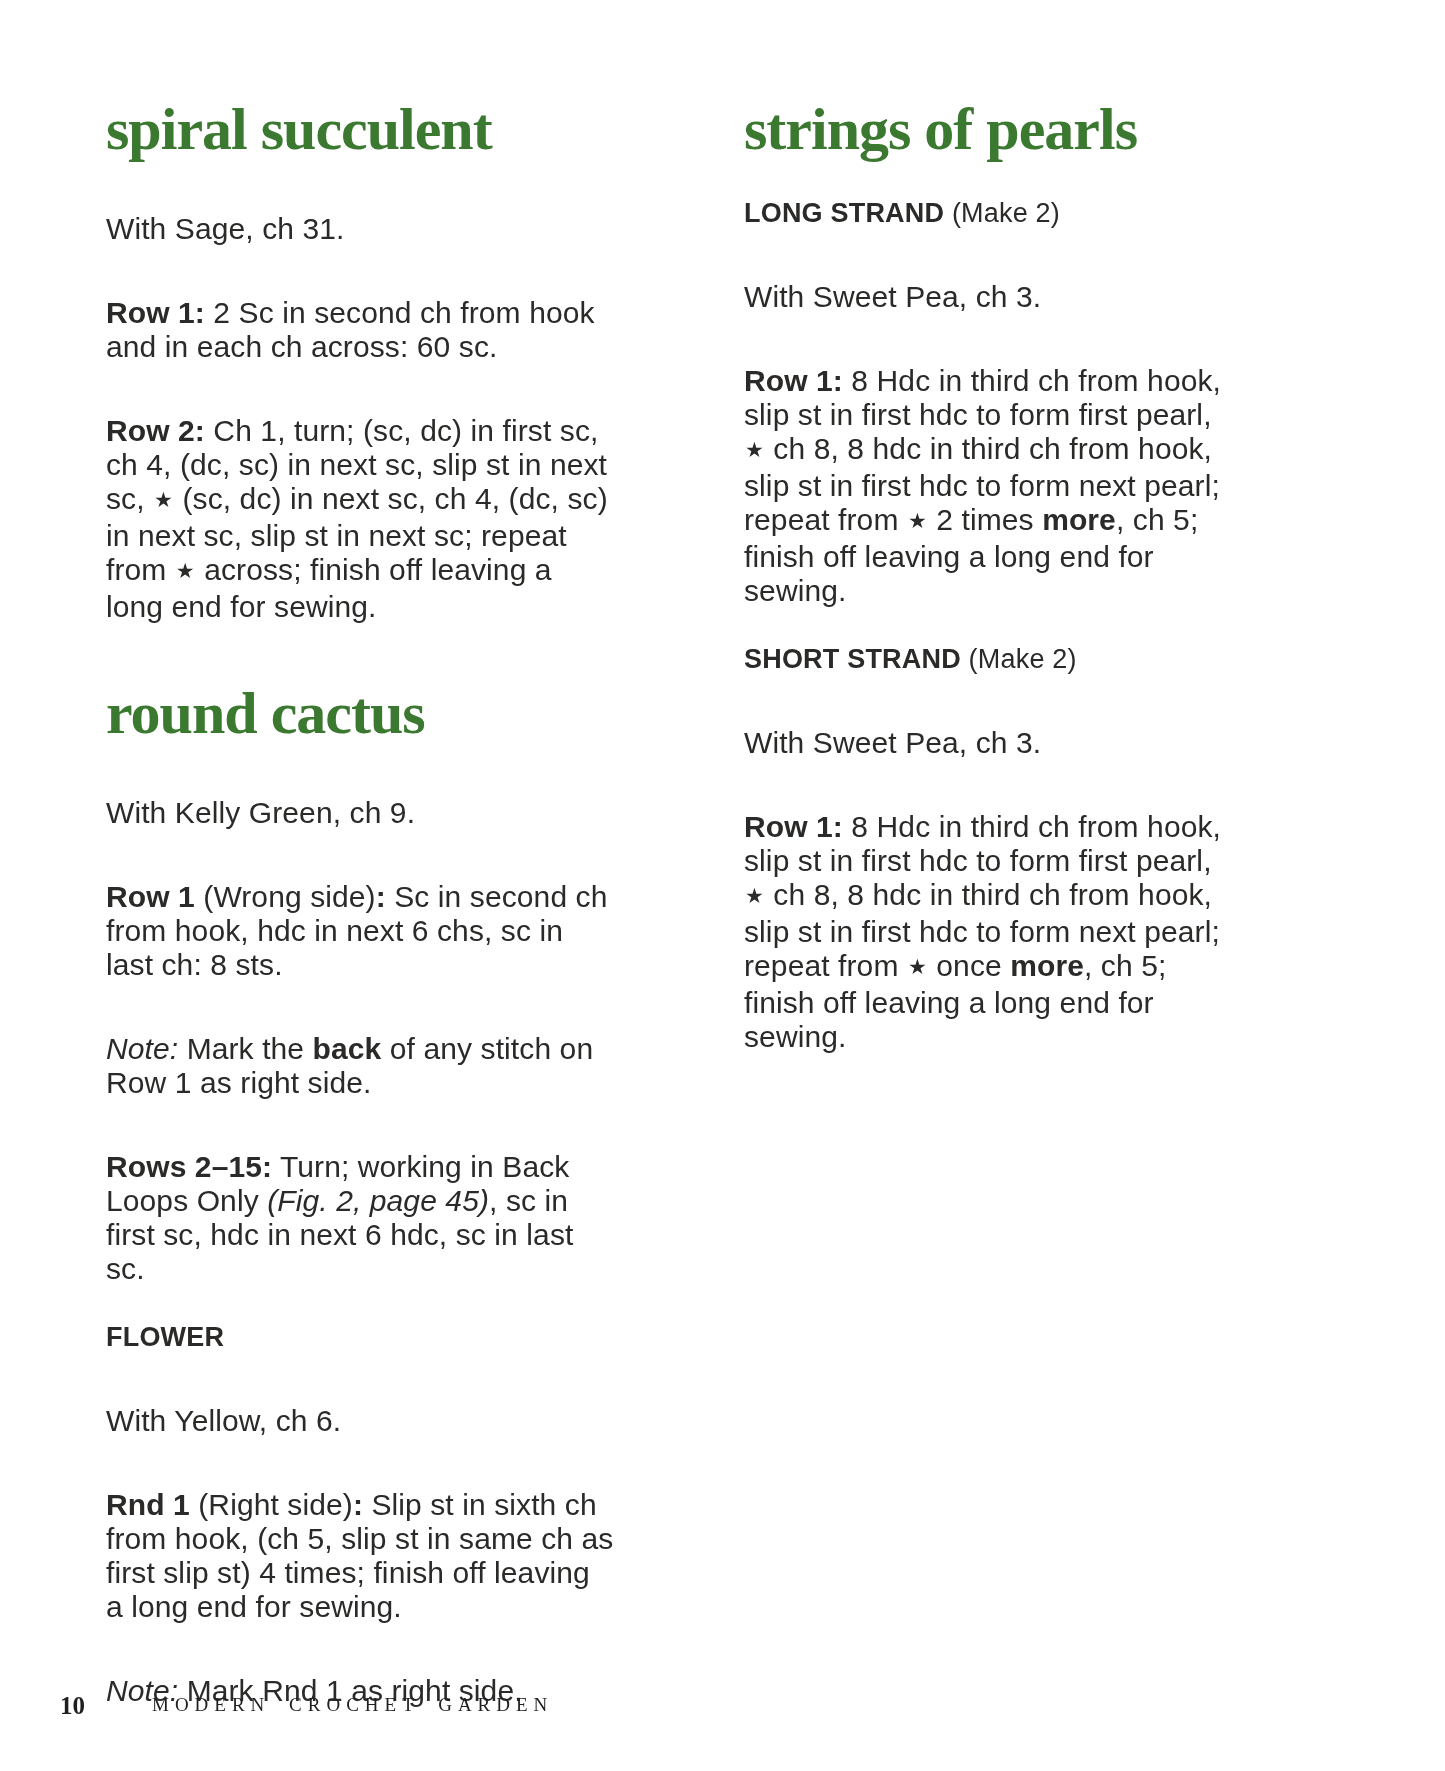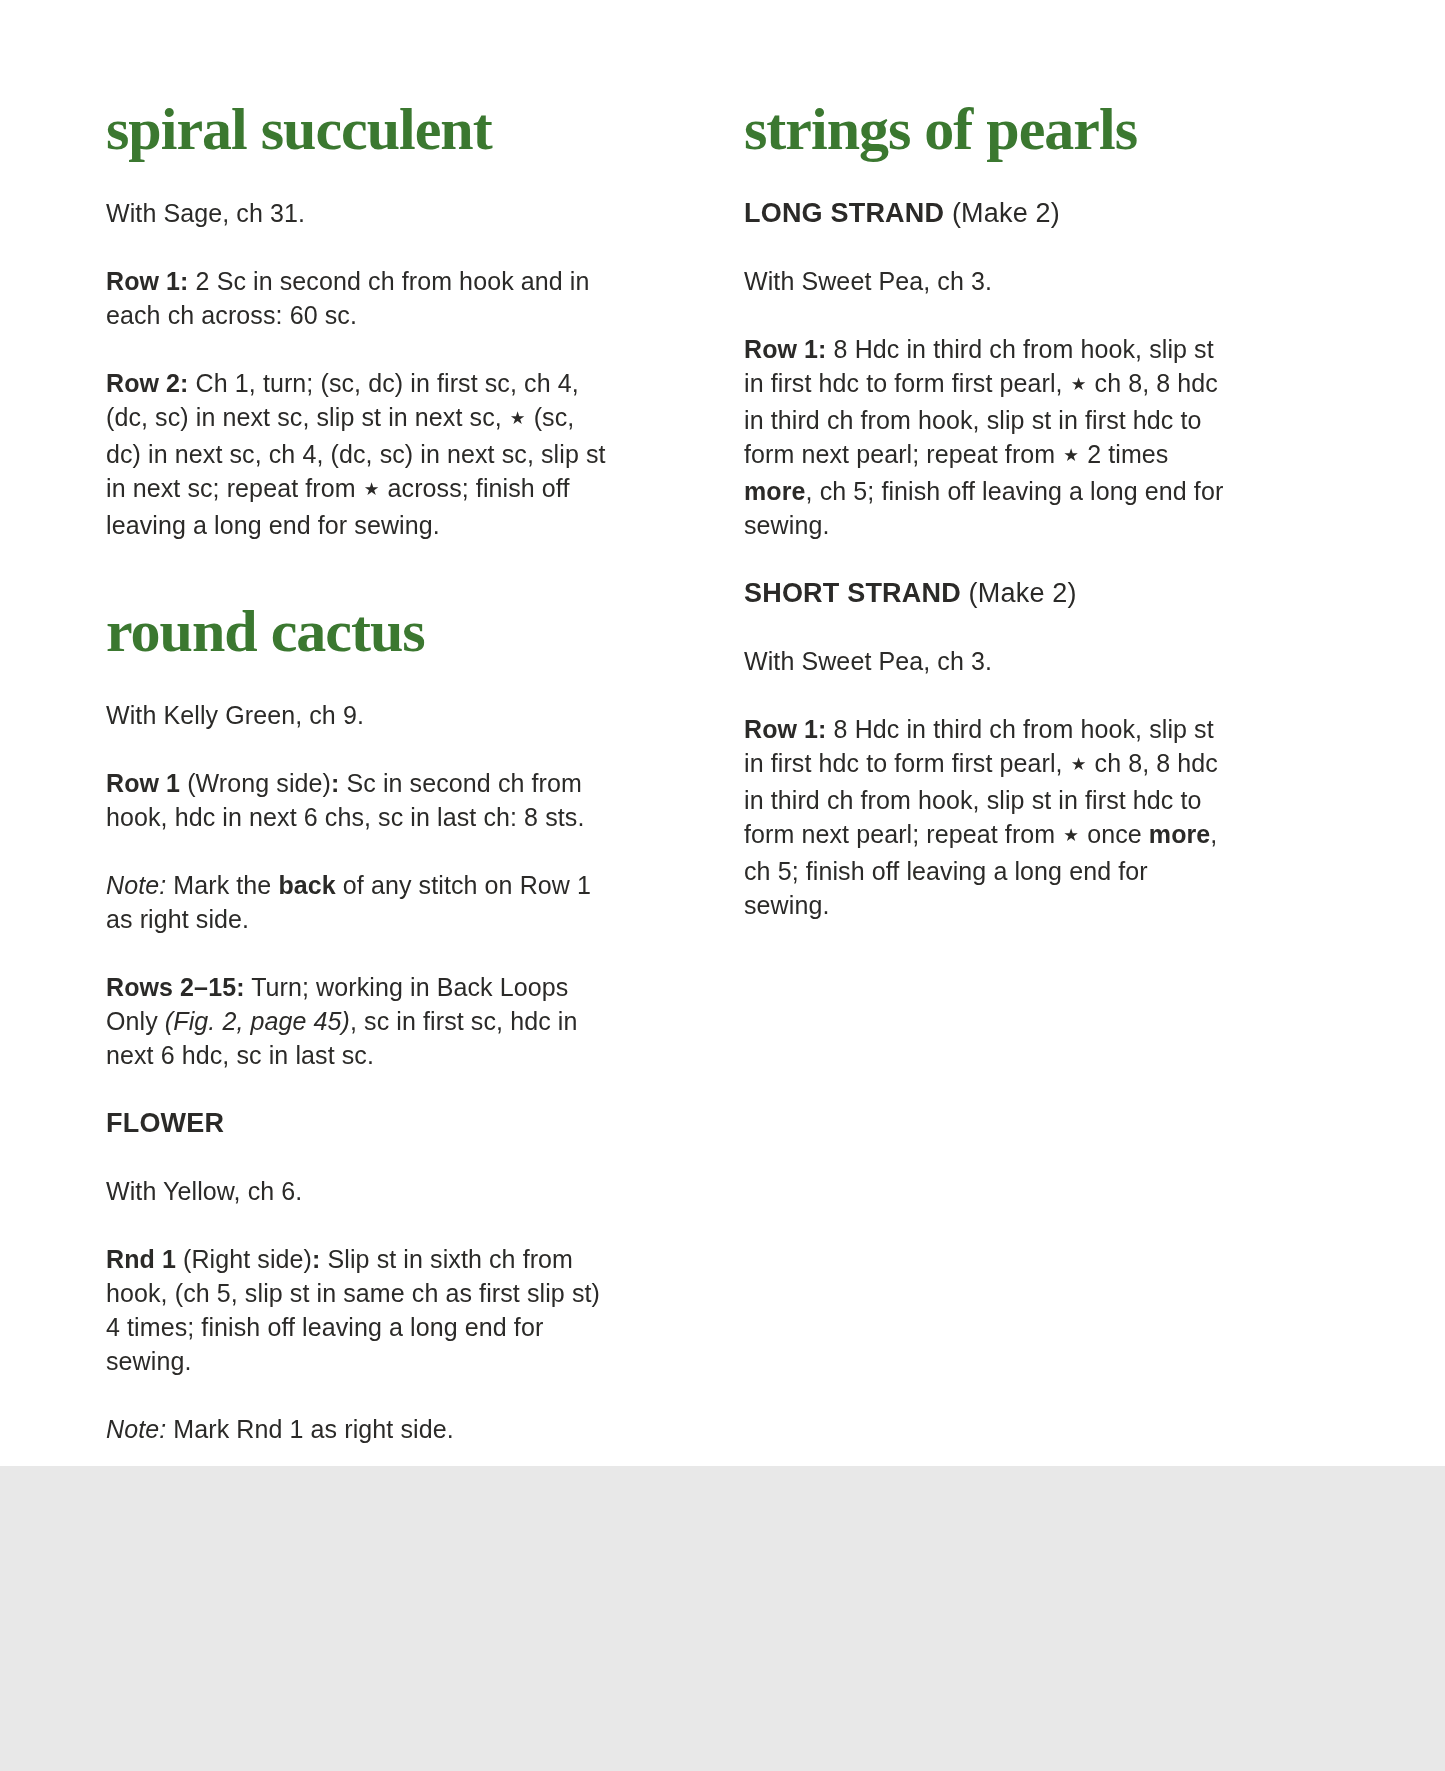--- a/index.html
+++ b/index.html
@@ -1,18 +1,18 @@
 <!DOCTYPE html>
 <html><head>
 <meta charset="utf-8">
 <style>
   html,body { margin:0; padding:0; background:#e8e8e8; }
   .page {
     position:relative;
-    width:1445px; height:1466px;
+    width:1445px; height:1771px;
     margin:0 auto;
     background:#ffffff;
     font-family:"Liberation Sans","DejaVu Sans",sans-serif;
     color:#2b2a28;
     overflow:hidden;
   }
   .col { position:absolute; top:96px; }
   .col-left  { left:106px; width:508px; }
   .col-right { left:744px; width:482px; }
 
@@ -21,23 +21,23 @@
     font-weight:700;
     font-size:60px;
     line-height:66px;
     letter-spacing:-1px;
     color:#3b7830;
     margin:56px 0 0 0;
   }
   .col h2.title:first-child { margin-top:0; }
 
   p.para {
-    font-size:25px;
+    font-size:30px;
     line-height:34px;
-    margin:34px 0 0 0;
+    margin:50px 0 0 0;
     letter-spacing:0.1px;
   }
   h3.subhead {
     font-size:27px;
     line-height:34px;
     font-weight:400;
     margin:34px 0 0 0;
     letter-spacing:0.2px;
   }
   .after-title    { margin-top:24px; }

